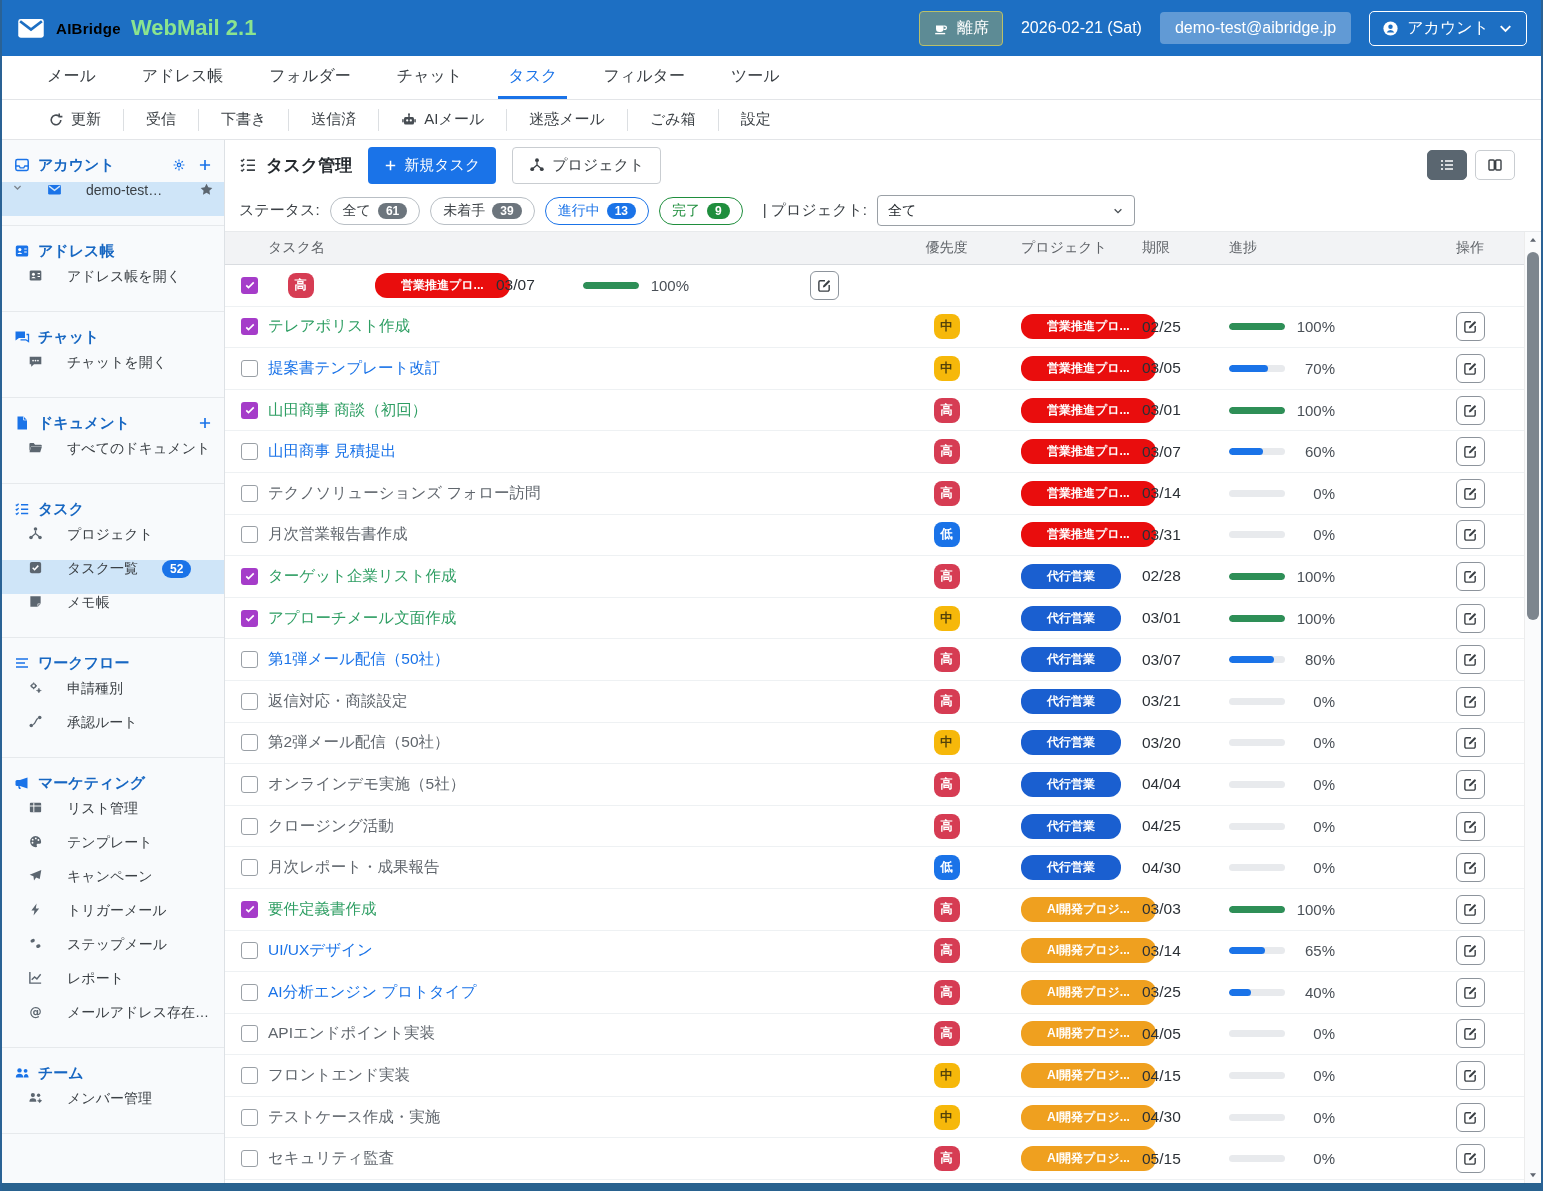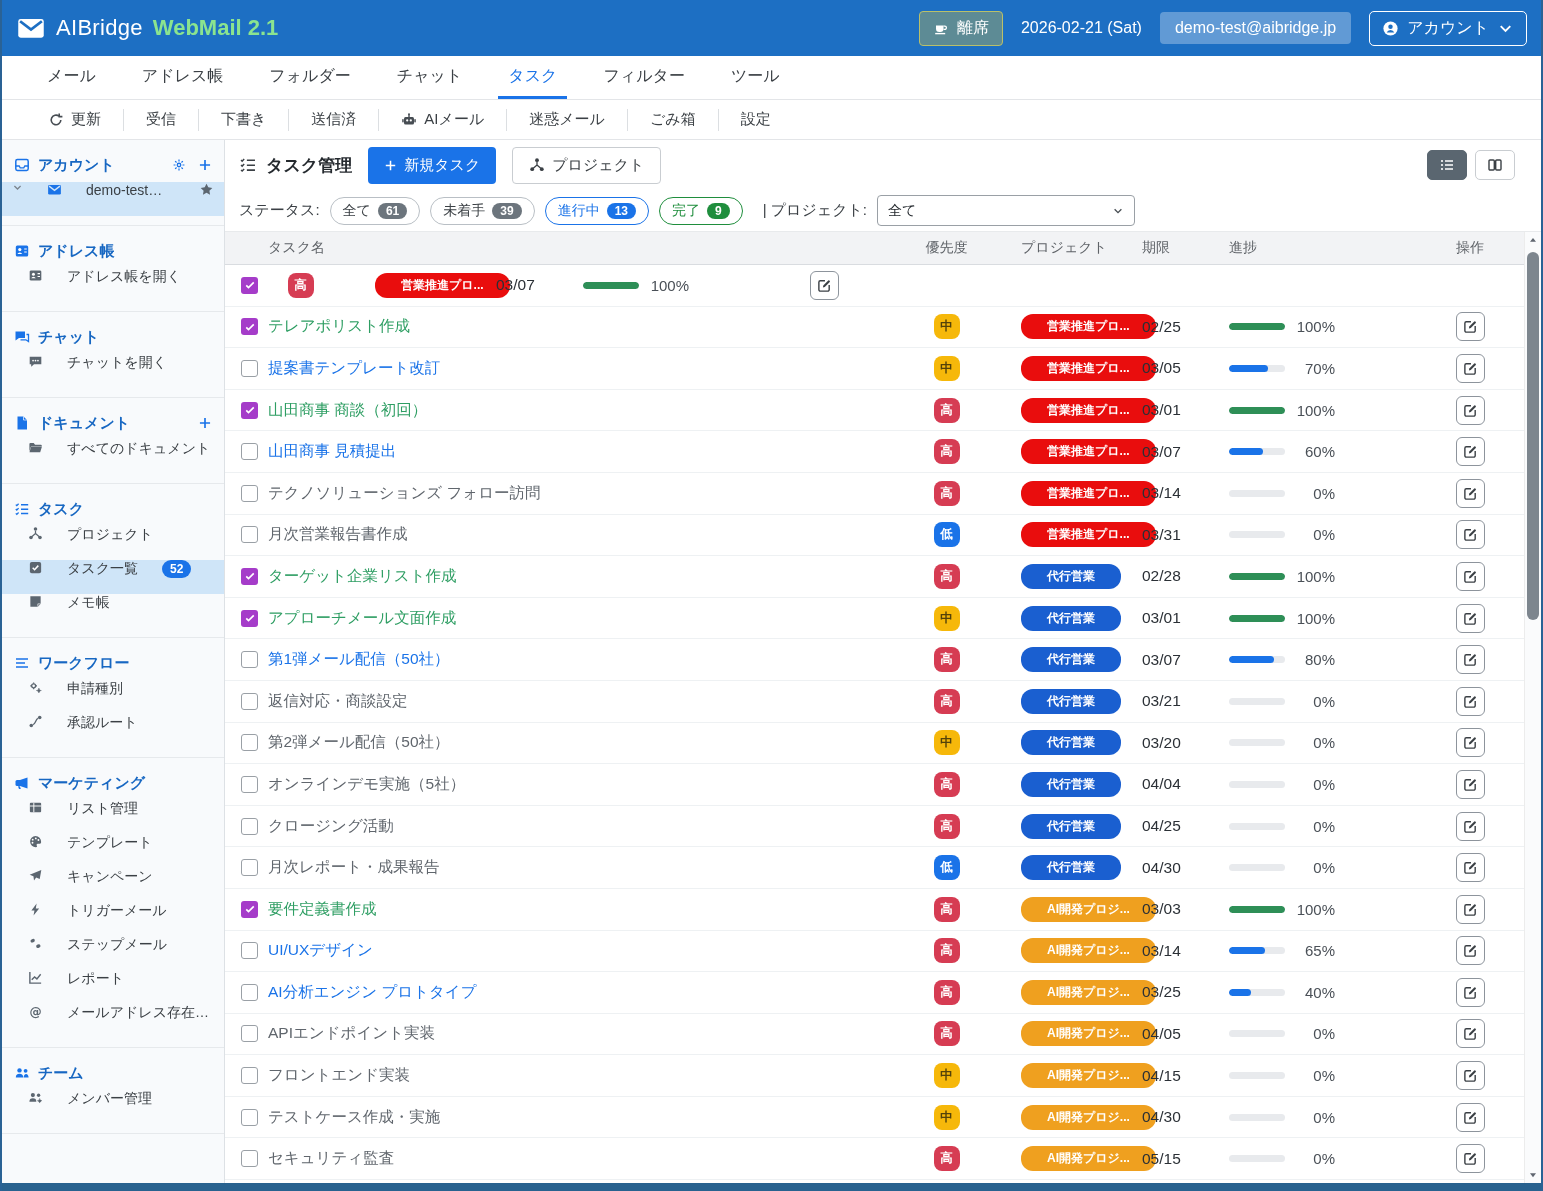--- a/index.html
+++ b/index.html
@@ -10,21 +10,21 @@
           border-left:2px solid #2a6295; border-right:2px solid #2a6295; background:#fff; }
   .ic { display:inline-flex; align-items:center; justify-content:center; }
   .ic svg { width:16px; height:16px; display:block; }
 
   
   .topbar { flex:0 0 56px; background:var(--header-bg,#1d6fc3); display:flex; align-items:center;
             padding:0 14px; gap:10px; }
   .topbar .ic { --env-flap:#1d6fc3; --bg:#1d6fc3; color:#fff; }
   .brand { display:flex; align-items:center; gap:10px; }
   .brand .ic svg { width:30px; height:30px; }
-  .brand-name { color:#ffffff; font-size:22px; font-weight:normal; letter-spacing:.3px; }
+  .brand-name { color:#000000; font-size:15px; font-weight:bold; letter-spacing:.3px; }
   .brand-ver  { color:var(--brand-version-green,#8be48f); font-size:22px; font-weight:bold; }
   .top-right { margin-left:auto; display:flex; align-items:center; gap:18px;justify-content:center; }
   .away-btn { background:var(--away-button-bg,#5d8b95); border:1px solid #b9c06a; color:#fff;
               border-radius:4px; padding:6px 13px; font-size:16px; display:flex; gap:8px;
               align-items:center; cursor:pointer; }
   .top-date { color:#fff; font-size:16px; }
   .email-pill { background:rgba(255,255,255,.3); color:#fff; padding:7px 15px; border-radius:4px; font-size:16px; }
   .account-btn { background:transparent; border:1.5px solid #fff; color:#fff; border-radius:5px;
                  padding:6px 12px; font-size:16px; display:flex; gap:8px; align-items:center; cursor:pointer; }
   .account-btn .ic svg { width:17px; height:17px; }

